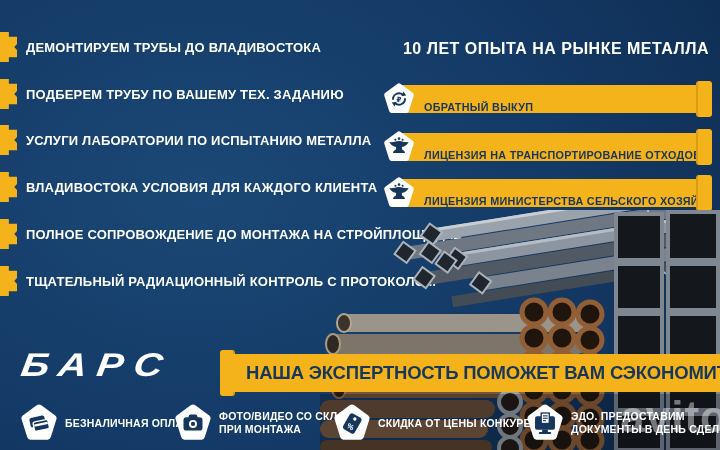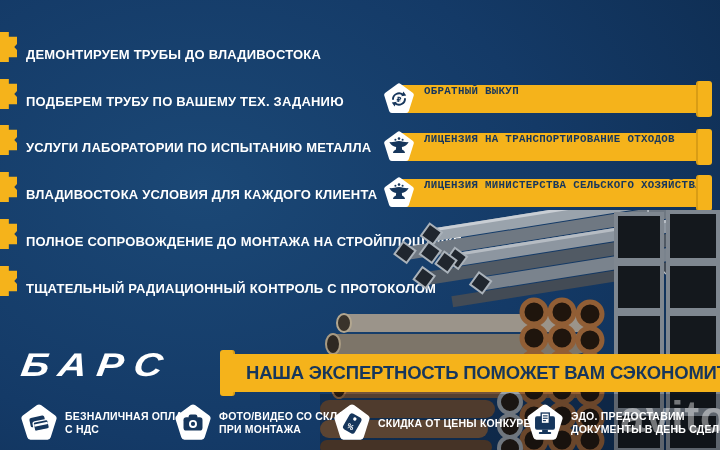--- a/index.html
+++ b/index.html
@@ -2,39 +2,39 @@
 <html><head>
 <meta charset="utf-8">
 <style>
   html,body{margin:0;padding:0;background:#000;}
   .stage{
     position:relative;width:720px;height:450px;overflow:hidden;
     font-family:"Liberation Sans",sans-serif;
     background:radial-gradient(120% 140% at 28% 42%, #1b4876 0%, #143a67 40%, #0e2c50 75%, #0a2342 100%);
   }
   
-  .feature-row{position:absolute;left:0;height:30px;display:flex;align-items:flex-end;}
+  .feature-row{position:absolute;left:0;height:30px;display:flex;align-items:center;}
   .feature-marker{
     position:absolute;left:0;top:0;width:17px;height:30px;background:#F5B31B;
     clip-path:polygon(0 0,52% 0,52% 16%,100% 16%,100% 40%,84% 50%,100% 60%,100% 84%,52% 84%,52% 100%,0 100%);
   }
   .feature-label{
     padding-left:26px;color:#ffffff;font-weight:bold;font-size:13px;
     letter-spacing:.2px;white-space:nowrap;
   }
   
   .exp-title{
     position:absolute;left:400px;top:40px;width:312px;text-align:center;
     color:#fff;font-weight:bold;font-size:16px;letter-spacing:.5px;white-space:nowrap;
   }
   .badge{position:absolute;left:383px;width:329px;height:28px;}
   .badge .bar{
     position:absolute;left:15px;right:8px;top:0;bottom:0;background:#F5B31B;border-radius:2px;
-    display:flex;align-items:flex-start;padding-left:26px;
-    color:#16365C;font-weight:bold;font-size:10.8px;letter-spacing:.3px;white-space:nowrap;overflow:hidden;font-family:Liberation Mono, monospace;
+    display:flex;align-items:flex-end;padding-left:26px;
+    color:#16365C;font-weight:bold;font-size:10.8px;letter-spacing:.3px;white-space:nowrap;overflow:hidden;
   }
   .badge .flange{
     position:absolute;right:0;top:-4px;width:14px;height:36px;background:#F5B31B;
     border-radius:3px;border-left:2px solid #d99d15;
   }
   .badge .blob{position:absolute;left:0;top:-2px;width:32px;height:32px;z-index:2;}
   
   .logo{
     position:absolute;left:24px;top:346px;color:#fff;font-weight:bold;font-style:italic;
     font-size:40px;letter-spacing:10px;transform:skewX(-8deg) scaleY(.82);transform-origin:left top;
@@ -173,20 +173,21 @@
   </div>
   <div class="feature-row" style="top:219px;">
     <span class="feature-marker"></span>
     <span class="feature-label">ПОЛНОЕ СОПРОВОЖДЕНИЕ ДО МОНТАЖА НА СТРОЙПЛОЩАДКЕ</span>
   </div>
   <div class="feature-row" style="top:266px;">
     <span class="feature-marker"></span>
     <span class="feature-label">ТЩАТЕЛЬНЫЙ РАДИАЦИОННЫЙ КОНТРОЛЬ С ПРОТОКОЛОМ</span>
   </div>
 
+  <div class="exp-title">10 ЛЕТ ОПЫТА НА РЫНКЕ МЕТАЛЛА</div>
 
   <div class="badge" style="top:85px;">
     <div class="bar">
         <span>ОБРАТНЫЙ ВЫКУП</span>
       </div>
     <div class="flange"></div>
     <svg class="blob" viewBox="0 0 40 40">
       <polygon points="20,4 35,15 29,34 11,34 5,15" fill="#fff" stroke="#fff" stroke-width="7" stroke-linejoin="round"></polygon>
       <path d="M12.5 21a7.5 7.5 0 0 1 12.4-6.2" fill="none" stroke="#16365C" stroke-width="2.4"></path>
       <polygon points="25.5,10.5 29,15.5 23,16.5" fill="#16365C"></polygon>
@@ -241,21 +242,20 @@
     <svg width="38" height="38" viewBox="0 0 40 40">
       <polygon points="20,4 35,15 29,34 11,34 5,15" fill="#fff" stroke="#fff" stroke-width="7" stroke-linejoin="round"></polygon>
       <g transform="rotate(-12 20 21)">
         <rect x="11" y="13" width="16" height="10" rx="2" fill="#16365C"></rect>
         <rect x="14" y="18" width="16" height="10" rx="2" fill="#16365C" stroke="#fff" stroke-width="1.4"></rect>
         <rect x="14.8" y="20.5" width="14.4" height="2.4" fill="#fff"></rect>
       </g>
     </svg>
     <div class="footer-text">
       <div>БЕЗНАЛИЧНАЯ ОПЛАТА</div>
-      <div>С НДС</div>
     </div>
   </div>
 
   <div class="footer-item" style="left:174px;">
     <svg width="38" height="38" viewBox="0 0 40 40">
       <polygon points="20,4 35,15 29,34 11,34 5,15" fill="#fff" stroke="#fff" stroke-width="7" stroke-linejoin="round"></polygon>
       <g fill="#16365C">
         <rect x="10" y="14" width="20" height="14" rx="3"></rect>
         <rect x="15.5" y="11" width="9" height="5" rx="2"></rect>
       </g>

